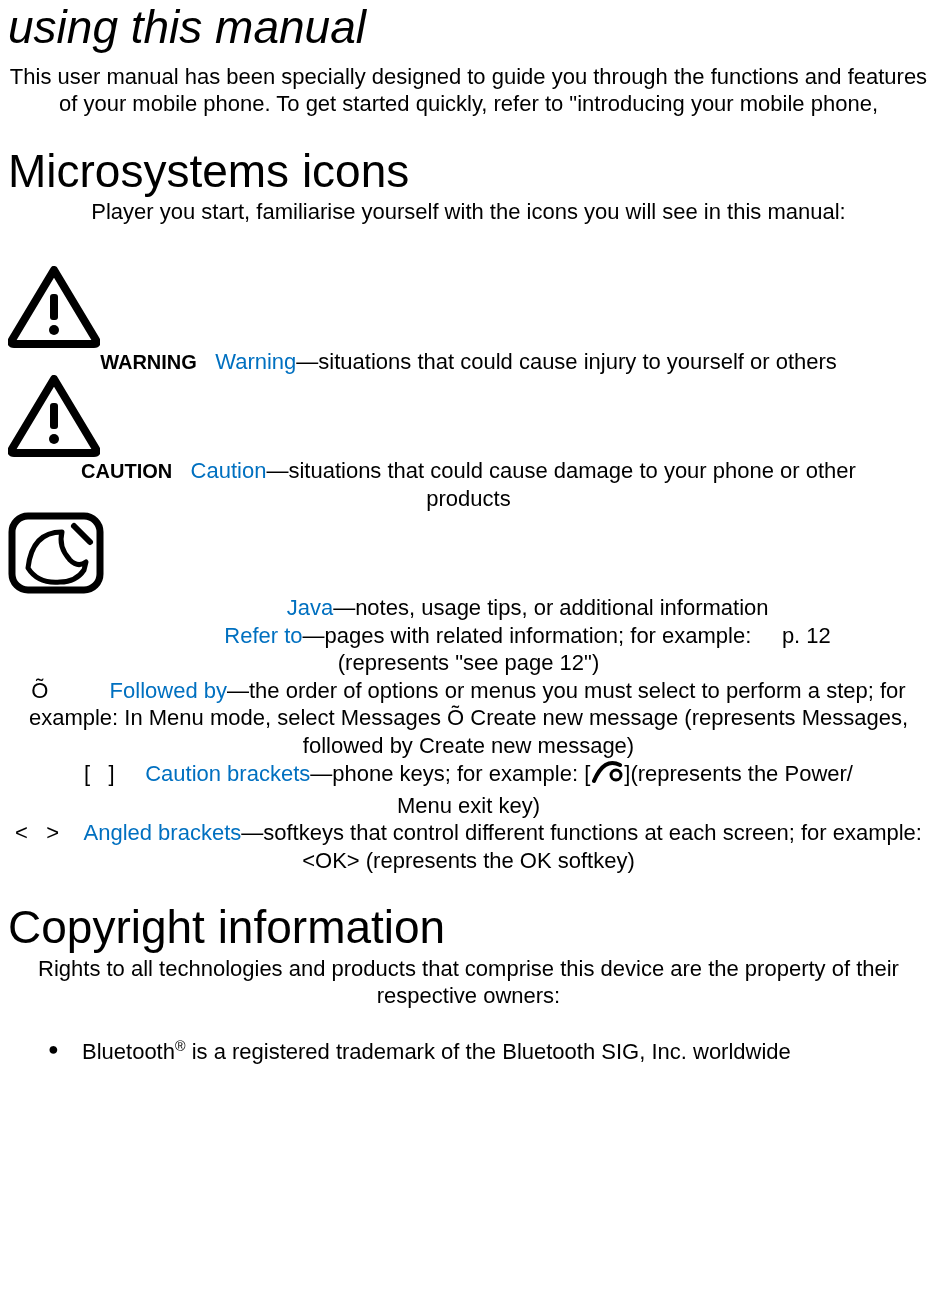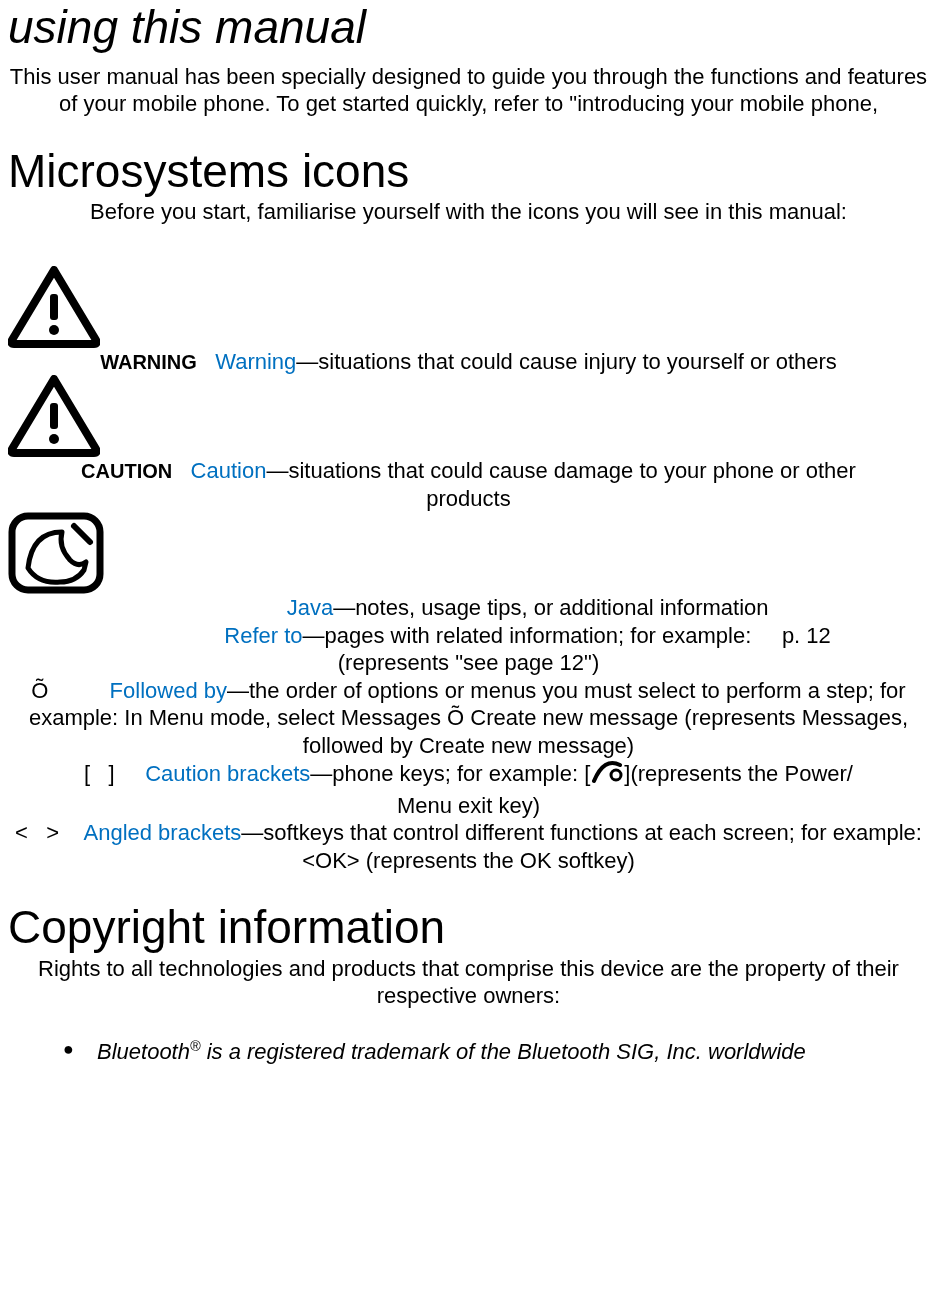--- a/index.html
+++ b/index.html
@@ -52,22 +52,21 @@
     display: inline-block;
     vertical-align: bottom;
   }
   .inline-svg {
     display: inline-block;
     vertical-align: middle;
   }
   ul.bullets {
     list-style: none;
     padding-left: 40px;
-    margin: 15px;
-    font-style: italic;
+    margin: 0;
   }
   ul.bullets li {
     position: relative;
     padding-left: 34px;
     margin-bottom: 2px;
   }
   ul.bullets li::before {
     content: "●";
     position: absolute;
     left: 0;
@@ -86,21 +85,21 @@
     margin-top: 40px;
   }
 </style>
 </head>
 <body>
 
 <h1 class="first">using this manual</h1>
 <p class="block">This user manual has been specially designed to guide you through the functions and features of your mobile phone. To get started quickly, refer to "introducing your mobile phone,</p>
 
 <h1 class="tight">Microsystems icons</h1>
-<p>Before you start, familiarise yourself with the icons you will see in this manual:</p>
+<p>Player you start, familiarise yourself with the icons you will see in this manual:</p>
 
 <div class="iconrow">
   <span class="icon-block">
     <svg class="warn-tri" width="92" height="82" viewBox="0 0 92 82">
       <path d="M46 4 L88 74 Q90 78 86 78 L6 78 Q2 78 4 74 Z" fill="none" stroke="#000" stroke-width="8" stroke-linejoin="round"></path>
       <rect x="42" y="28" width="8" height="26" rx="3" fill="#000"></rect>
       <circle cx="46" cy="64" r="5" fill="#000"></circle>
     </svg>
   </span>
 </div>

